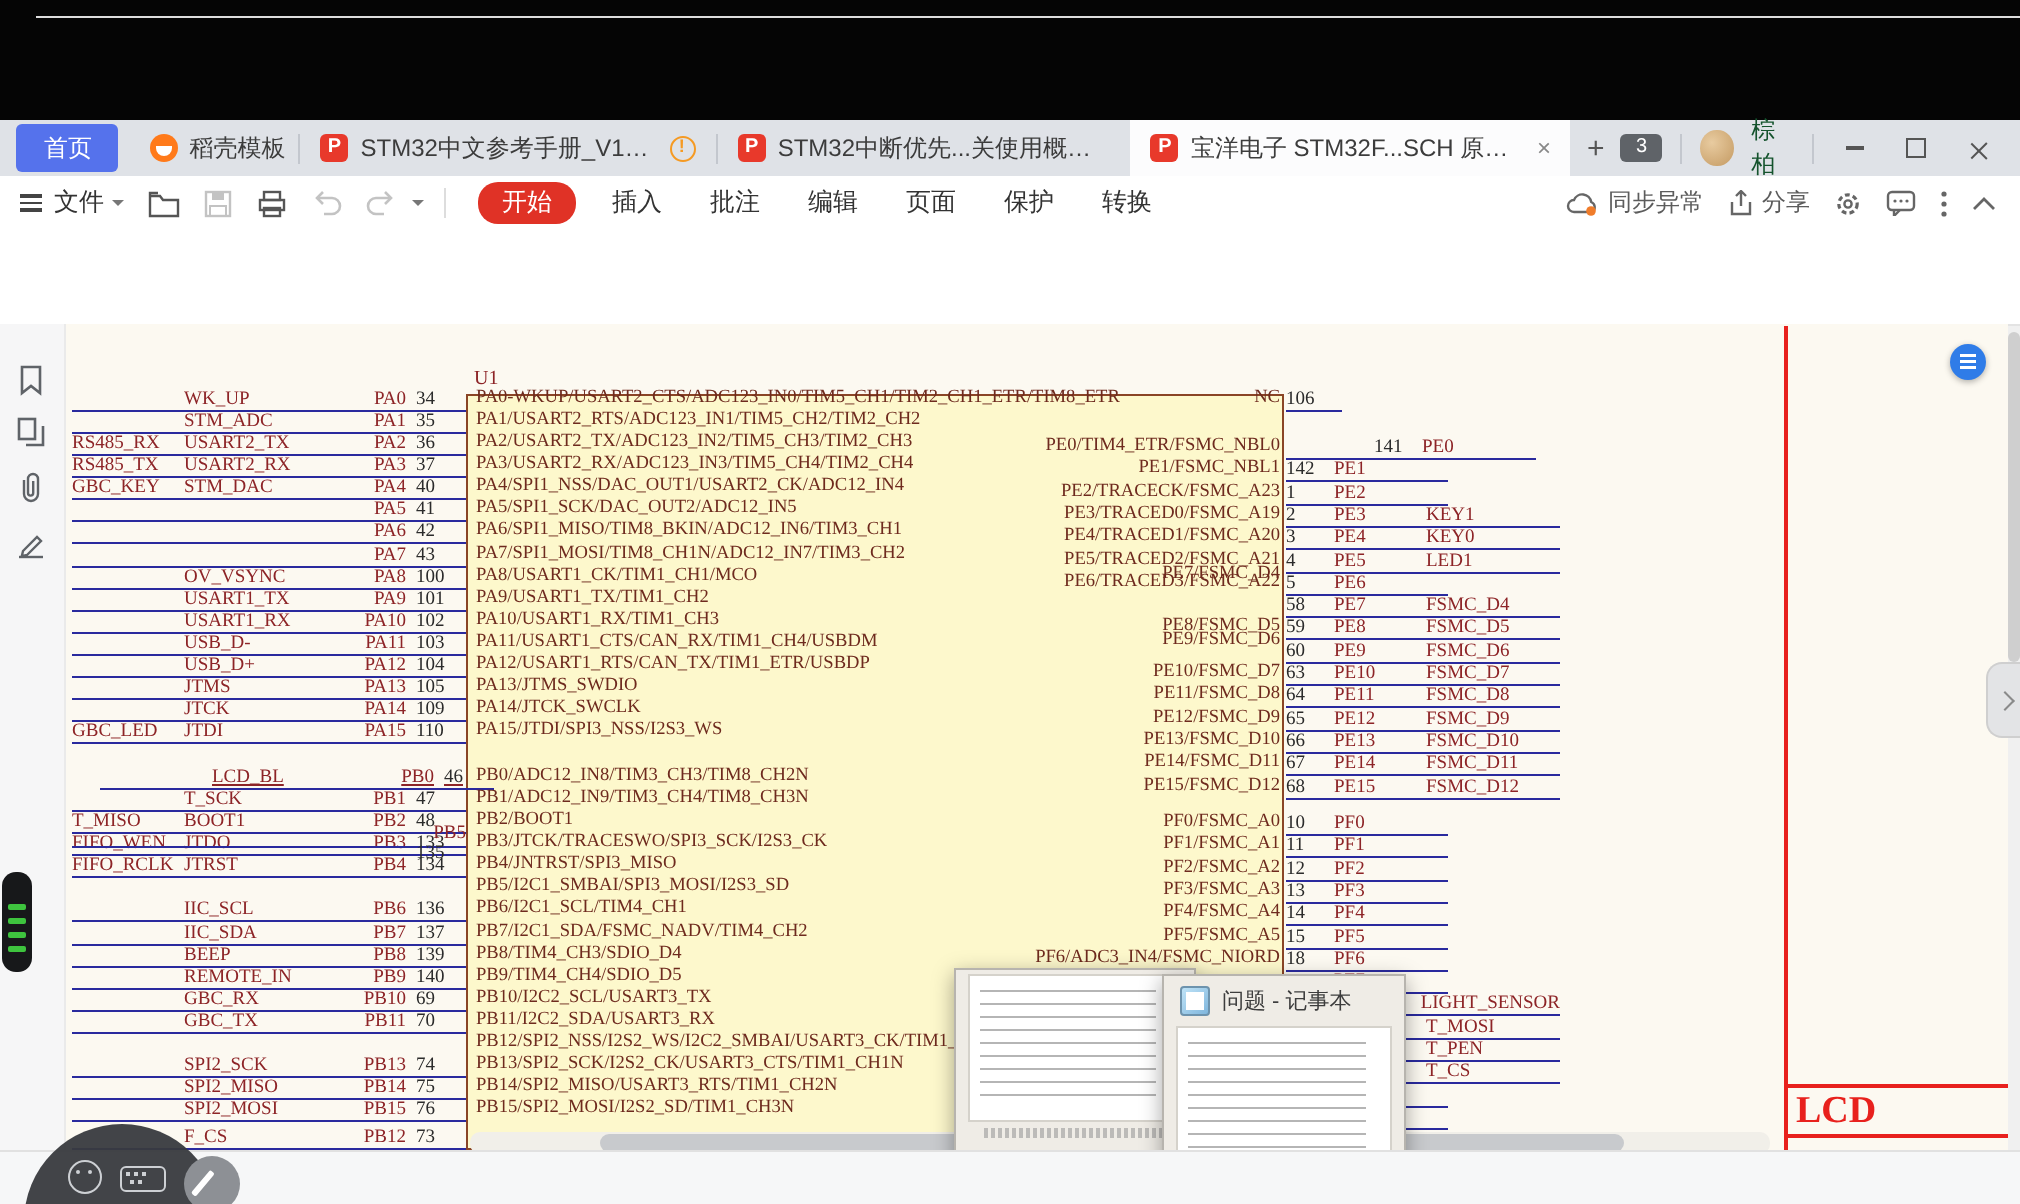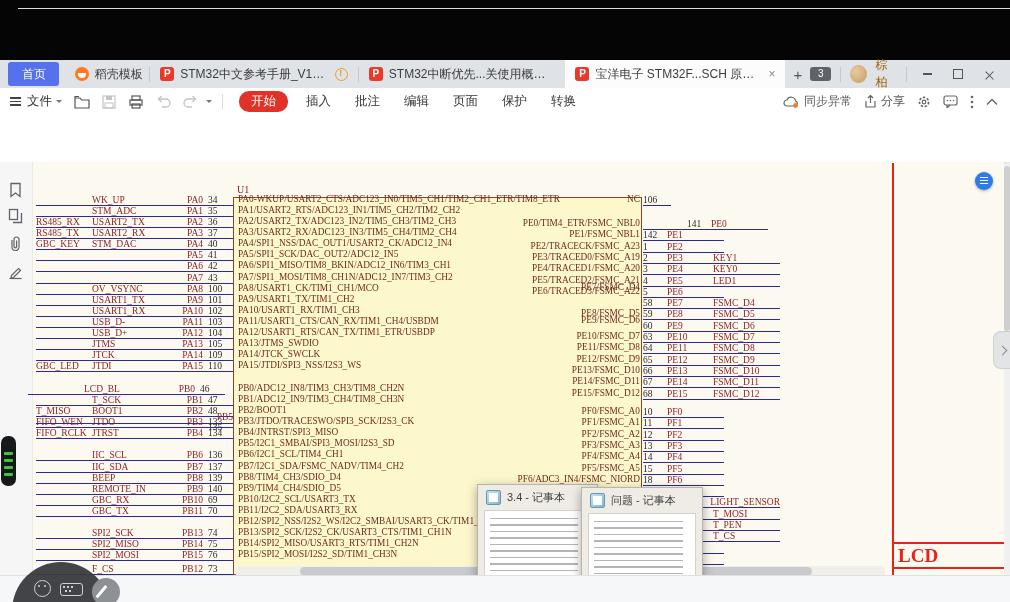--- a/index.html
+++ b/index.html
@@ -23,21 +23,21 @@
   .docericon::after{content:"";position:absolute;left:3px;top:6px;width:8px;height:5px;background:#fff;
                     border-radius:0 0 6px 6px;}
   .warnicon{width:13px;height:13px;border-radius:50%;border:1.5px solid #f59a23;box-sizing:border-box;position:relative;flex:0 0 auto;}
   .warnicon::after{content:"!";position:absolute;left:0;top:-1px;width:10px;text-align:center;color:#f59a23;font-size:9px;font-weight:bold;}
   .closex{color:#888;font-size:12px;margin-left:2px;}
   .plustab{font-size:15px;color:#555;padding:0 8px;}
   .tab-right{margin-left:auto;display:flex;align-items:center;gap:9px;padding-right:10px;}
   .badge3{min-width:17px;height:14px;background:#5f6368;color:#fff;border-radius:3px;font-size:10px;
           text-align:center;line-height:14px;padding:0 2px;}
   .avatar{width:18px;height:18px;border-radius:50%;background:radial-gradient(circle at 35% 35%,#e8cba0,#c49a62);}
-  .uname{font-size:12px;color:#a16207;}
+  .uname{font-size:12px;color:#14532d;}
   .winbtn{width:24px;height:20px;display:flex;align-items:center;justify-content:center;color:#555;}
   .minbar{width:9px;height:1.5px;background:#555;}
   .maxbox{width:8px;height:8px;border:1.2px solid #555;}
   .xmark{position:relative;width:9px;height:9px;}
   .xmark::before,.xmark::after{content:"";position:absolute;left:4px;top:0;width:1.3px;height:11px;background:#555;}
   .xmark::before{transform:rotate(45deg);} .xmark::after{transform:rotate(-45deg);}
   
   .menubar{position:absolute;left:0;top:88px;width:1010px;height:27px;background:#fff;
            display:flex;align-items:center;font-size:12.5px;color:#333;}
   .hamb{margin-left:10px;display:flex;flex-direction:column;gap:2px;}
@@ -602,21 +602,21 @@
           <span class="i">JTCK</span>
           <span class="p">PA14</span>
           <span class="n">109</span>
         </div>
         <div class="lrow" style="left: 36px; top: 360.2px; width: 197px;">
           <span class="o">GBC_LED</span>
           <span class="i">JTDI</span>
           <span class="p">PA15</span>
           <span class="n">110</span>
         </div>
-        <div class="lrow" style="left: 28px; top: 383px; width: 197px;">
+        <div class="lrow" style="left: 50px; top: 383px; width: 197px; text-decoration: underline;">
           <span class="o"></span>
           <span class="i">LCD_BL</span>
           <span class="p">PB0</span>
           <span class="n">46</span>
         </div>
         <div class="lrow" style="left: 36px; top: 394.08px; width: 197px;">
           <span class="o"></span>
           <span class="i">T_SCK</span>
           <span class="p">PB1</span>
           <span class="n">47</span>
@@ -757,21 +757,21 @@
         <div class="crow" style="top: 383px;">
           <span>PB0/ADC12_IN8/TIM3_CH3/TIM8_CH2N</span>
         </div>
         <div class="crow" style="top: 394.08px;">
           <span>PB1/ADC12_IN9/TIM3_CH4/TIM8_CH3N</span>
         </div>
         <div class="crow" style="top: 405.16px;">
           <span>PB2/BOOT1</span>
         </div>
         <div class="crow" style="top: 416.24px;">
-          <span>PB3/JTDO/TRACESWO/SPI3_SCK/I2S3_CK</span>
+          <span>PB3/JTCK/TRACESWO/SPI3_SCK/I2S3_CK</span>
         </div>
         <div class="crow" style="top: 427.32px;">
           <span>PB4/JNTRST/SPI3_MISO</span>
         </div>
         <div class="crow" style="top: 438.4px;">
           <span>PB5/I2C1_SMBAI/SPI3_MOSI/I2S3_SD</span>
         </div>
         <div class="crow" style="top: 449.48px;">
           <span>PB6/I2C1_SCL/TIM4_CH1</span>
         </div>
@@ -996,24 +996,20 @@
       <i></i>
     </div>
   <div class="greenwidget">
     <i style="top:16px;"></i>
       <i style="top:23px;"></i>
       <i style="top:30px;"></i>
       <i style="top:37px;"></i>
   </div>
 
   <div class="popup" style="left:477px;top:484px;width:119px;height:118px;">
-    <div class="ptitle">
-      <span class="npicon"></span>
-      <span>3.4 - 记事本</span>
-    </div>
     <div class="pbody">
         <div class="fakelines"></div>
       </div>
     <div class="pcap"></div>
   </div>
   <div class="popup" style="left:581px;top:487px;width:120px;height:115px;">
     <div class="ptitle">
       <span class="npicon"></span>
       <span>问题 - 记事本</span>
     </div>

